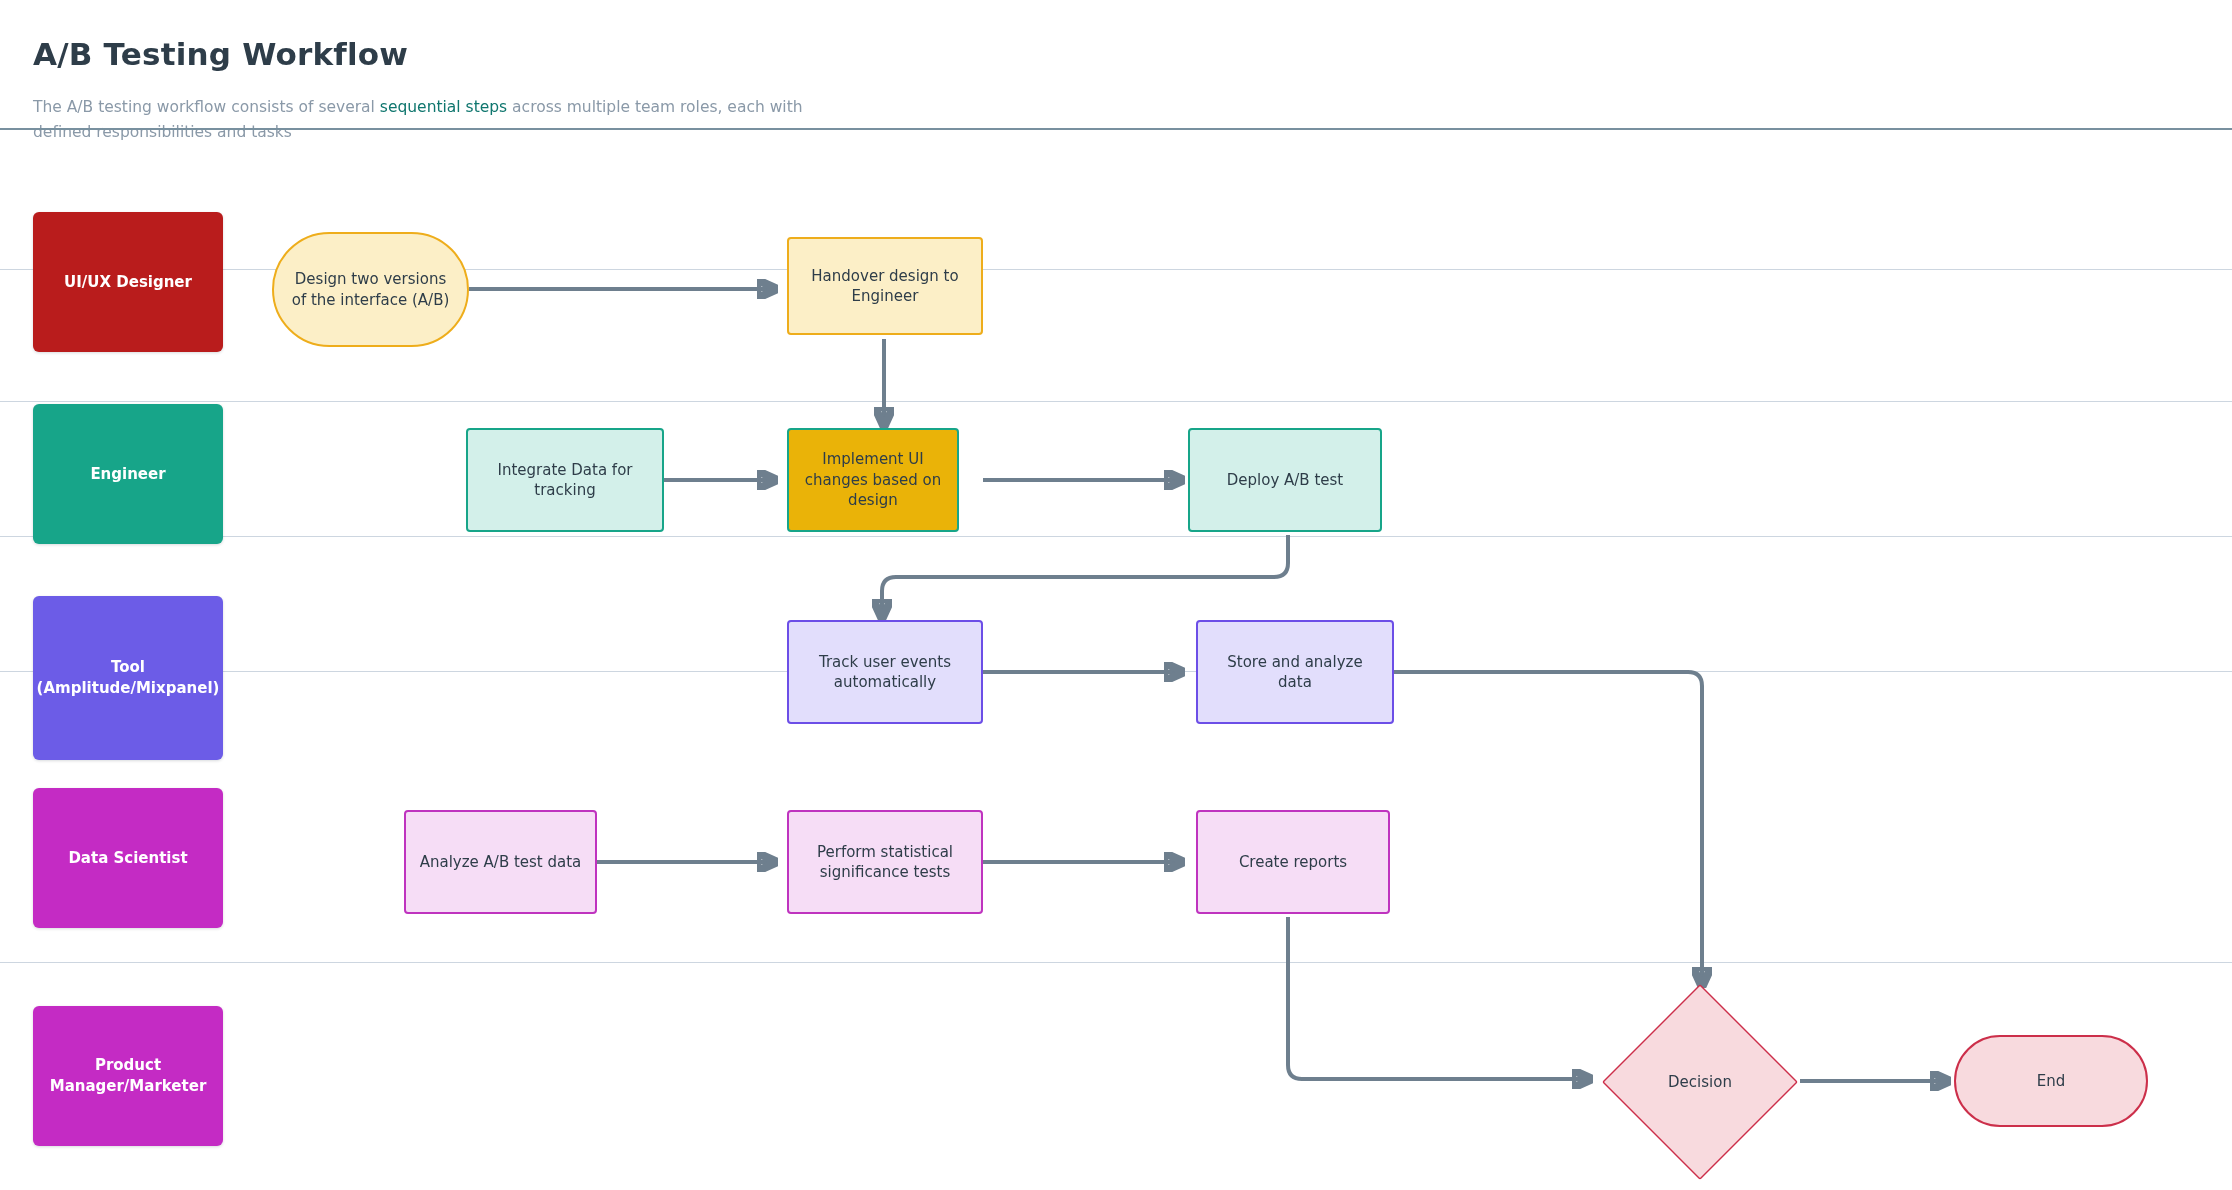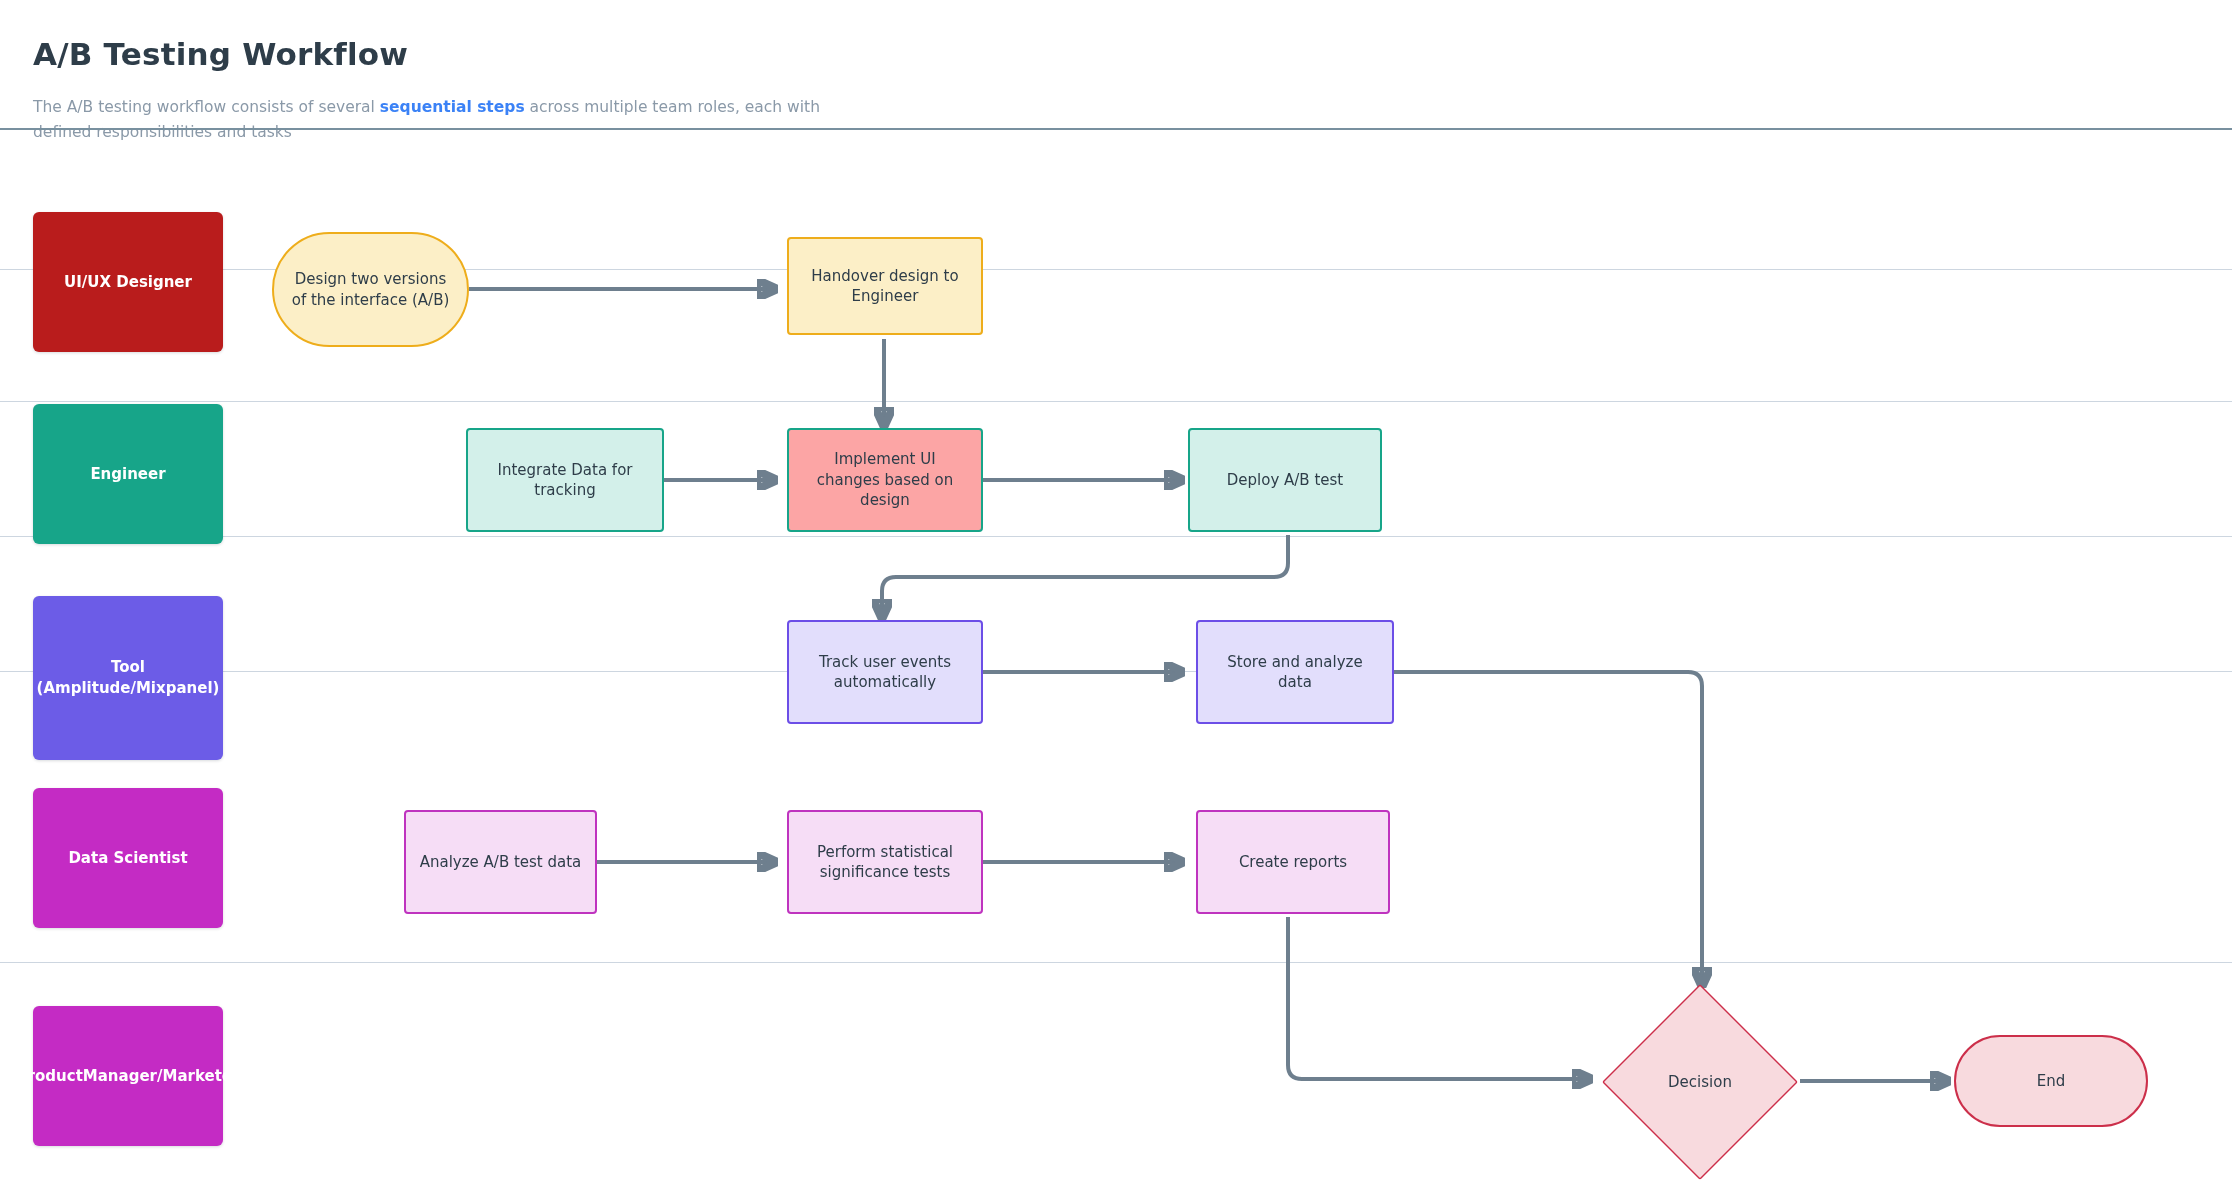--- a/index.html
+++ b/index.html
@@ -16,21 +16,21 @@
   #header { position: absolute; left: 0; top: 0; width: 2232px; height: 182px; }
   #page-title {
     position: absolute; left: 33px; top: 36px;
     font-size: 31px; font-weight: 700; color: #2e3d49;
     letter-spacing: .2px; white-space: nowrap;
   }
   #page-subtitle {
     position: absolute; left: 33px; top: 95px; width: 800px;
     font-size: 15.5px; line-height: 25px; color: #8a99a8; font-weight: 400;
   }
-  #page-subtitle b { color: #3b82f6; font-weight: 700; }
+  #page-subtitle b { color: #0f766e; font-weight: 400; }
 
   
   #lanes { position: absolute; left: 0; top: 0; width: 2232px; height: 1190px; }
   .lane-divider { position: absolute; left: 0; width: 2232px; height: 1px; background: #cdd6e0; }
   .lane-divider.top-rule { height: 2px; background: #78909f; }
 
   .lane-label {
     position: absolute; border-radius: 6px;
     display: flex; align-items: center; justify-content: center; text-align: center;
     color: #ffffff; font-size: 15px; font-weight: 700; line-height: 21px;
@@ -90,21 +90,21 @@
 
     <div class="lane-label" style="left:33px; top:596px; width:190px; height:164px; background:#6c5ce7; flex-direction:column;">
       <span>Tool</span>
       <span>(Amplitude/Mixpanel)</span>
     </div>
 
     <div class="lane-label" style="left:33px; top:788px; width:190px; height:140px; background:#c42bc4;text-align:center;">
       <span>Data Scientist</span>
     </div>
 
-    <div class="lane-label" style="left:33px; top:1006px; width:190px; height:140px; background:#c42bc4; ">
+    <div class="lane-label" style="left:33px; top:1006px; width:190px; height:140px; background:#c42bc4; flex-direction:column;">
       <span>Product</span>
       <span>Manager/Marketer</span>
     </div>
   </div>
 
   <svg id="edges" viewBox="0 0 2232 1190">
     <defs>
       <marker id="arrow" viewBox="0 0 10 10" refX="8.6" refY="5" markerWidth="5.2" markerHeight="5.2" orient="auto-start-reverse">
         <path d="M0,0.6 L9.6,5 L0,9.4 z" fill="#6e7f8e" stroke="none"></path>
       </marker>
@@ -141,21 +141,21 @@
   <div class="node" style="left:787px; top:237px; width:196px; height:98px; background:#fcefc7; border-color:#eead1b; flex-direction:column;">
     <span>Handover design to</span>
     <span>Engineer</span>
   </div>
 
   <div class="node" style="left:466px; top:428px; width:198px; height:104px; background:#d3f0ea; border-color:#17a589; flex-direction:column;">
     <span>Integrate Data for</span>
     <span>tracking</span>
   </div>
 
-  <div class="node" style="left:787px; top:428px; width:196px; height:104px; background:#fca5a5; border-color:#17a589; flex-direction:column;">
+  <div class="node" style="left:787px; top:428px; width:172px; height:104px; background:#eab308; border-color:#17a589; flex-direction:column;">
     <span>Implement UI</span>
     <span>changes based on</span>
     <span>design</span>
   </div>
 
   <div class="node" style="left:1188px; top:428px; width:194px; height:104px; background:#d3f0ea; border-color:#17a589;">
     <span>Deploy A/B test</span>
   </div>
 
   <div class="node" style="left:787px; top:620px; width:196px; height:104px; background:#e2defc; border-color:#6c4ee7; flex-direction:column;">

